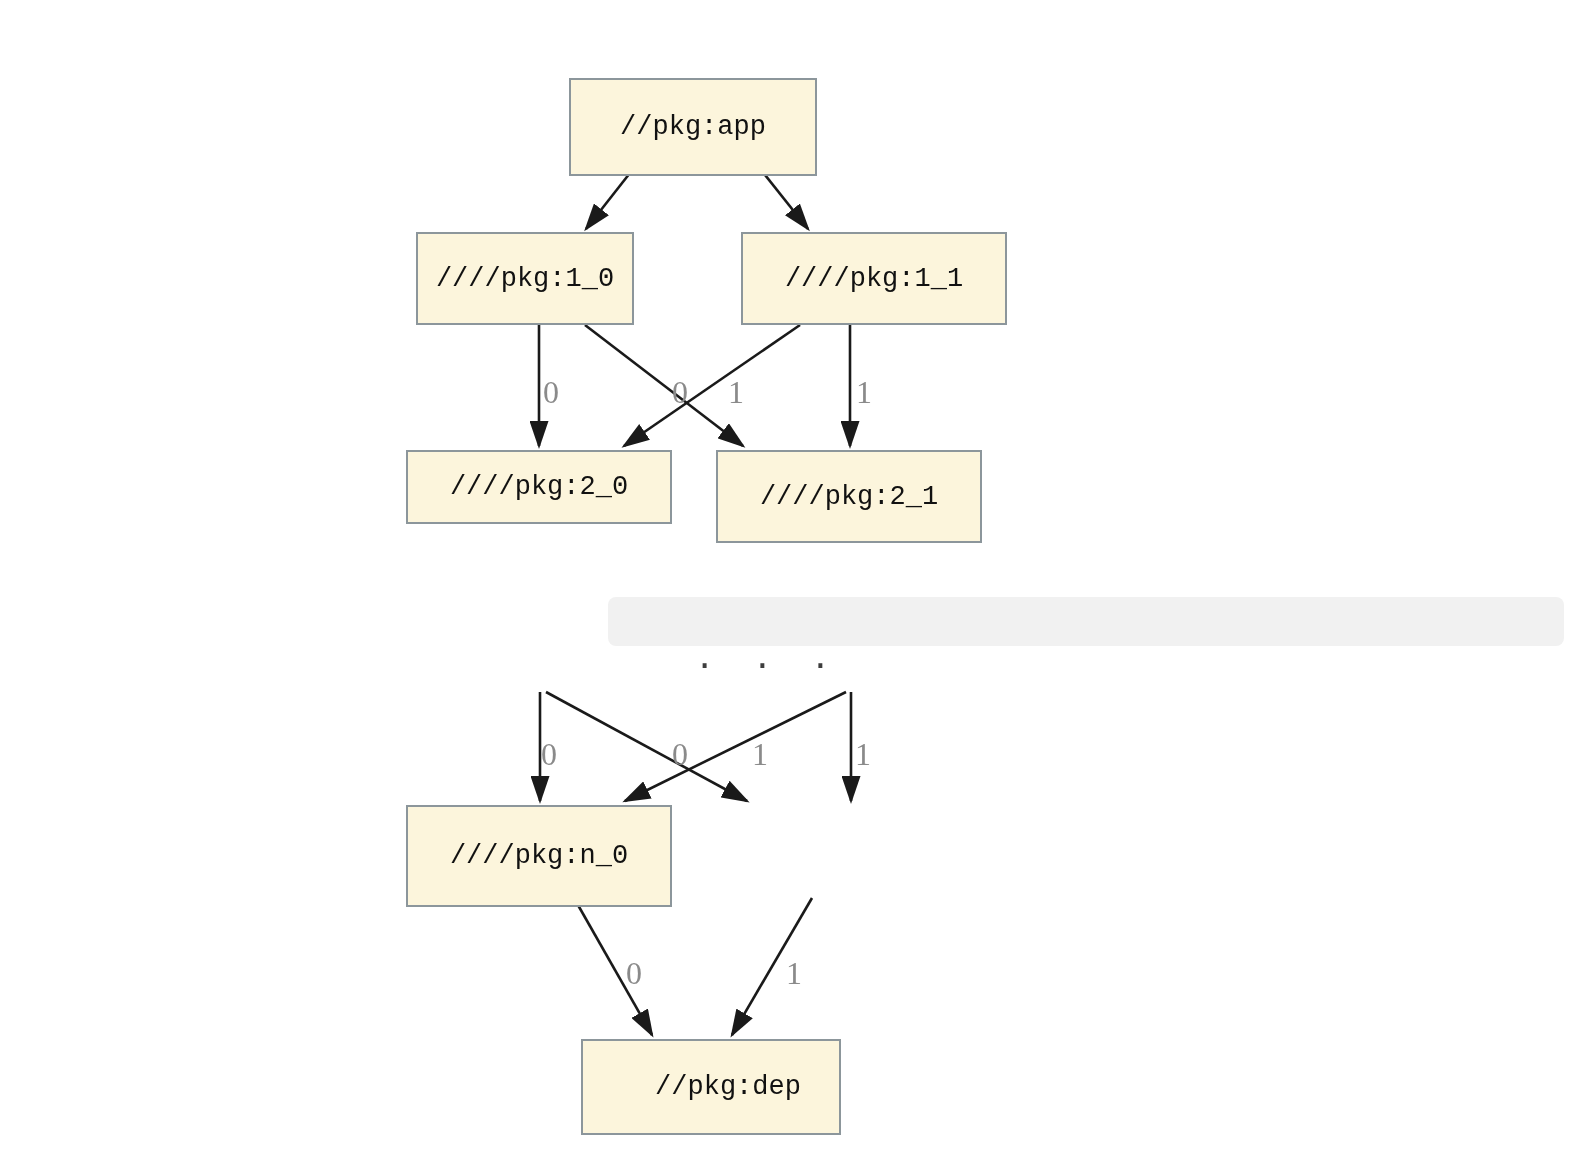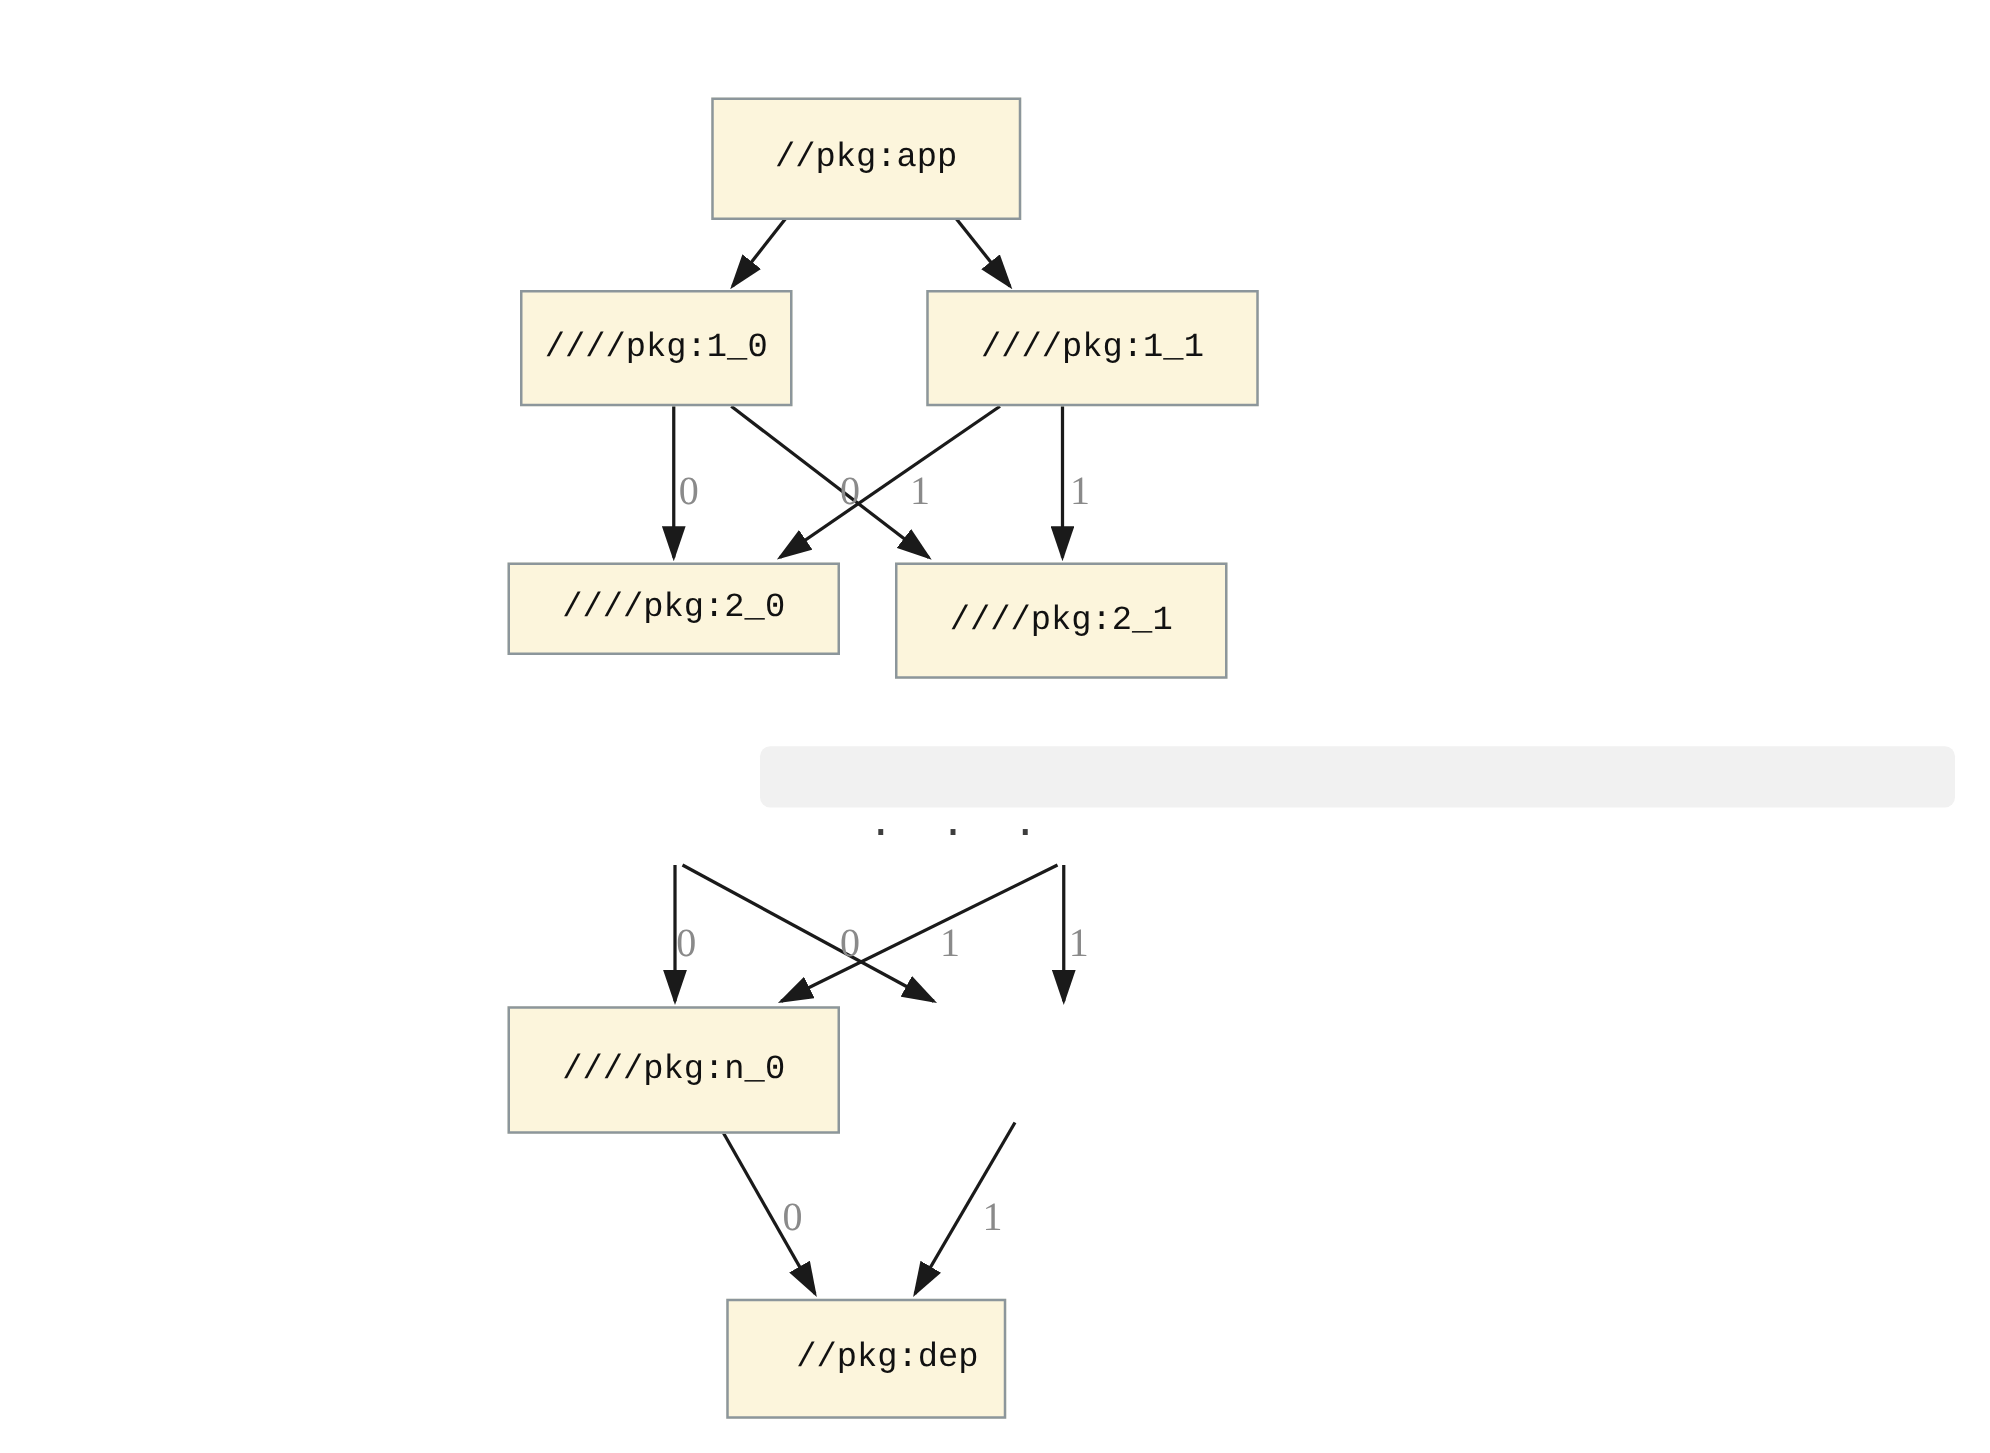--- a/index.html
+++ b/index.html
@@ -39,21 +39,21 @@
     color:var(--node-text);
     white-space:pre;
   }
   .node-app {left:569px;top:38px;  width:248px;height:98px;margin-top:40px;}
   .node-1_0 {left:416px;top:232px; width:218px;height:93px;}
   .node-1_1 {left:741px;top:232px; width:266px;height:93px;text-align:right;}
   .node-2_0 {left:406px;top:450px; width:266px;height:74px;}
   .node-2_1 {left:692px;top:450px; width:266px;height:93px;margin-left:24px;}
   .node-n_0 {left:406px;top:805px; width:266px;height:102px;}
   .node-n_1 {left:717px;top:805px; width:266px;height:93px;}
-  .node-dep {left:581px;top:1039px;width:224px;height:96px;padding-left:34px;}
+  .node-dep {left:581px;top:1039px;width:260px;height:96px;padding-left:34px;}
   .separator-band{
     position:absolute;
     left:608px;top:597px;width:956px;height:49px;
     background:var(--separator-bg);
     border-radius:8px;
     box-sizing:border-box;
     padding:12px 0 0 10px;
     font-family:"DejaVu Sans Mono",monospace;
     font-size:32px;line-height:1;
     color:var(--separator-dots);

